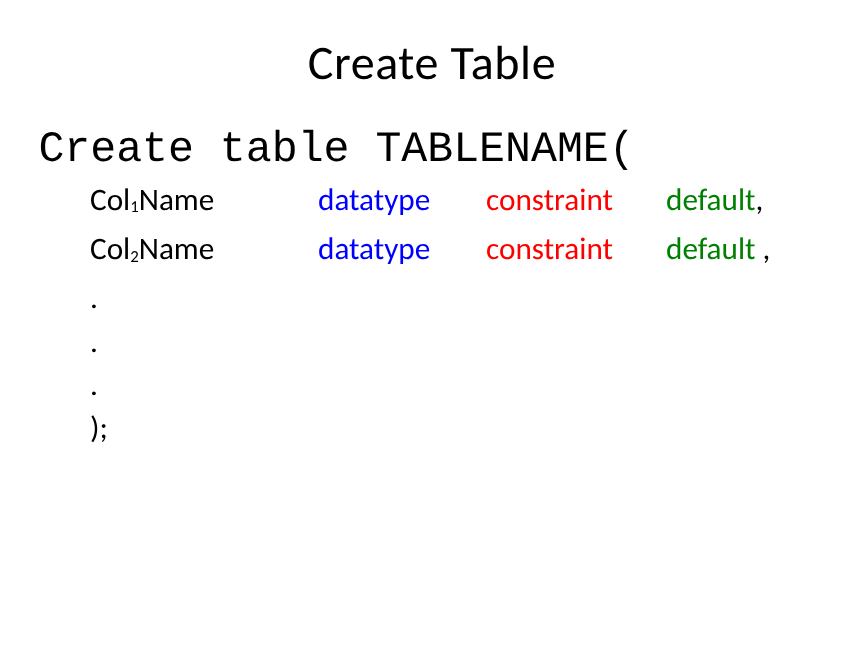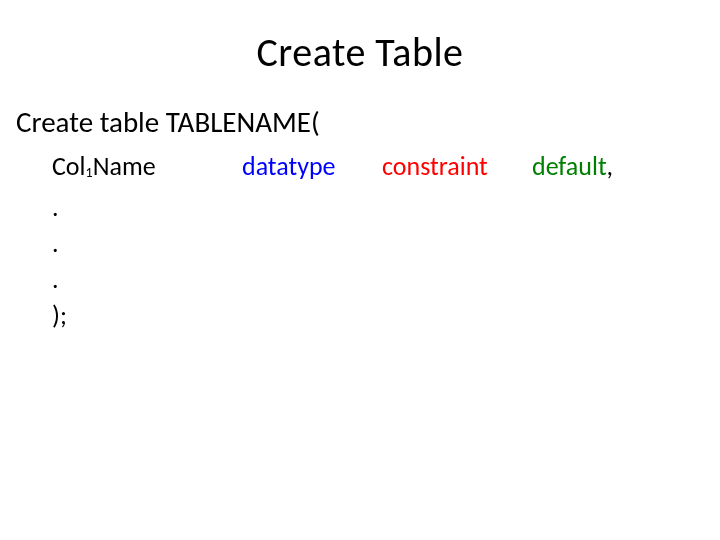--- a/index.html
+++ b/index.html
@@ -24,27 +24,28 @@
     left: 0;
     width: 720px;
     text-align: center;
     font-size: 40px;
     font-weight: 400;
     letter-spacing: 0.5px;
   }
   .stmt {
     position: absolute;
     top: 104px;
-    left: 16px;
-    font-size: 29px;
+    left: 32px;
+    font-size: 36px;
+    font-family: Liberation Mono, monospace;
   }
   .rows {
     position: absolute;
     top: 148px;
-    left: 52px;
+    left: 75px;
     font-size: 26px;
     line-height: 36px;
   }
   .row {
     white-space: nowrap;
   }
   .colname {
     display: inline-block;
     width: 190px;
     color: #000;
@@ -87,20 +88,23 @@
   <div class="title">Create Table</div>
 
   <div class="stmt">Create table TABLENAME(</div>
 
   <div class="rows">
 
     <div class="row">
       <span class="colname"><span>Col</span><span class="sub">1</span><span>Name</span></span><span class="dtype">datatype</span><span class="constr">constraint</span><span class="dflt"><span>default</span><span class="comma">,</span></span>
     </div>
 
+    <div class="row">
+      <span class="colname"><span>Col</span><span class="sub">2</span><span>Name</span></span><span class="dtype">datatype</span><span class="constr">constraint</span><span class="dflt"><span>default </span><span class="comma">,</span></span>
+    </div>
 
 
     <div class="row dot">.</div>
     <div class="row dot">.</div>
     <div class="row dot">.</div>
 
 
     <div class="row closeparen">);</div>
 
   </div>

